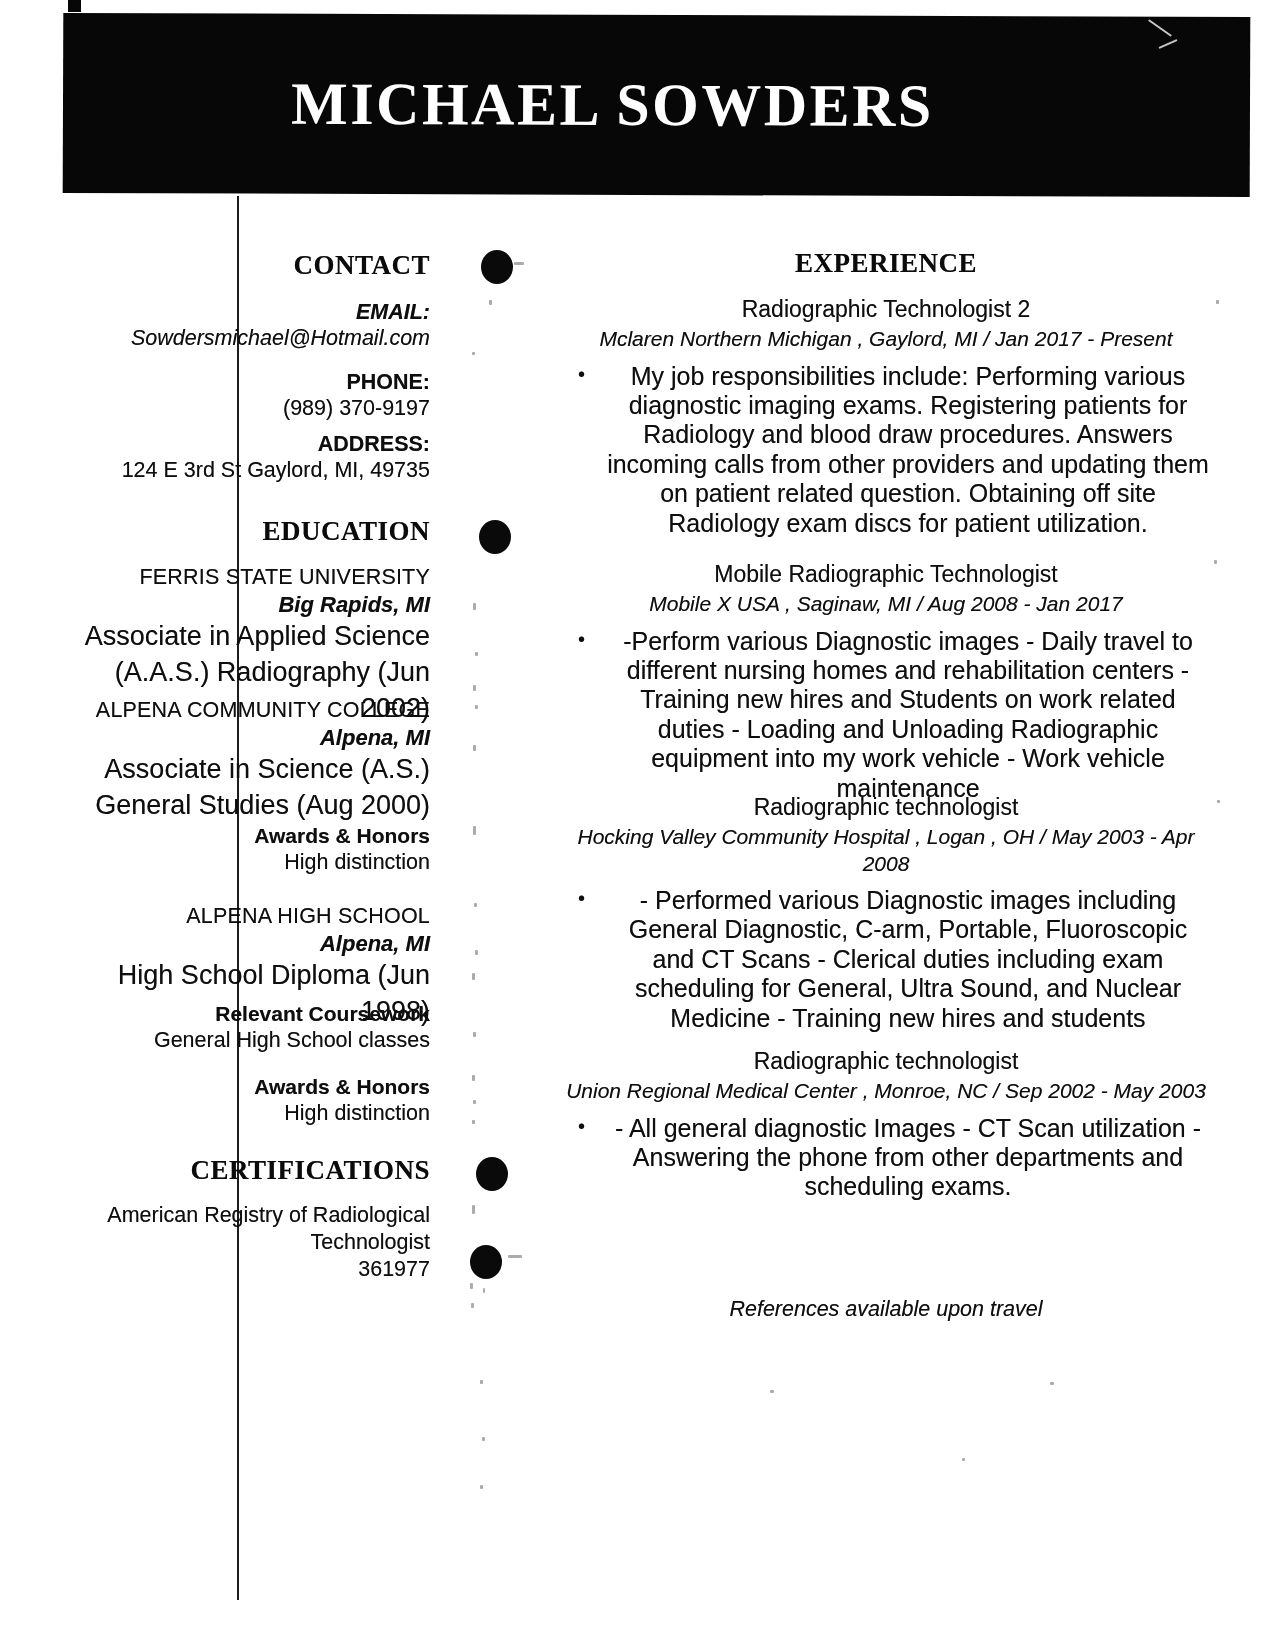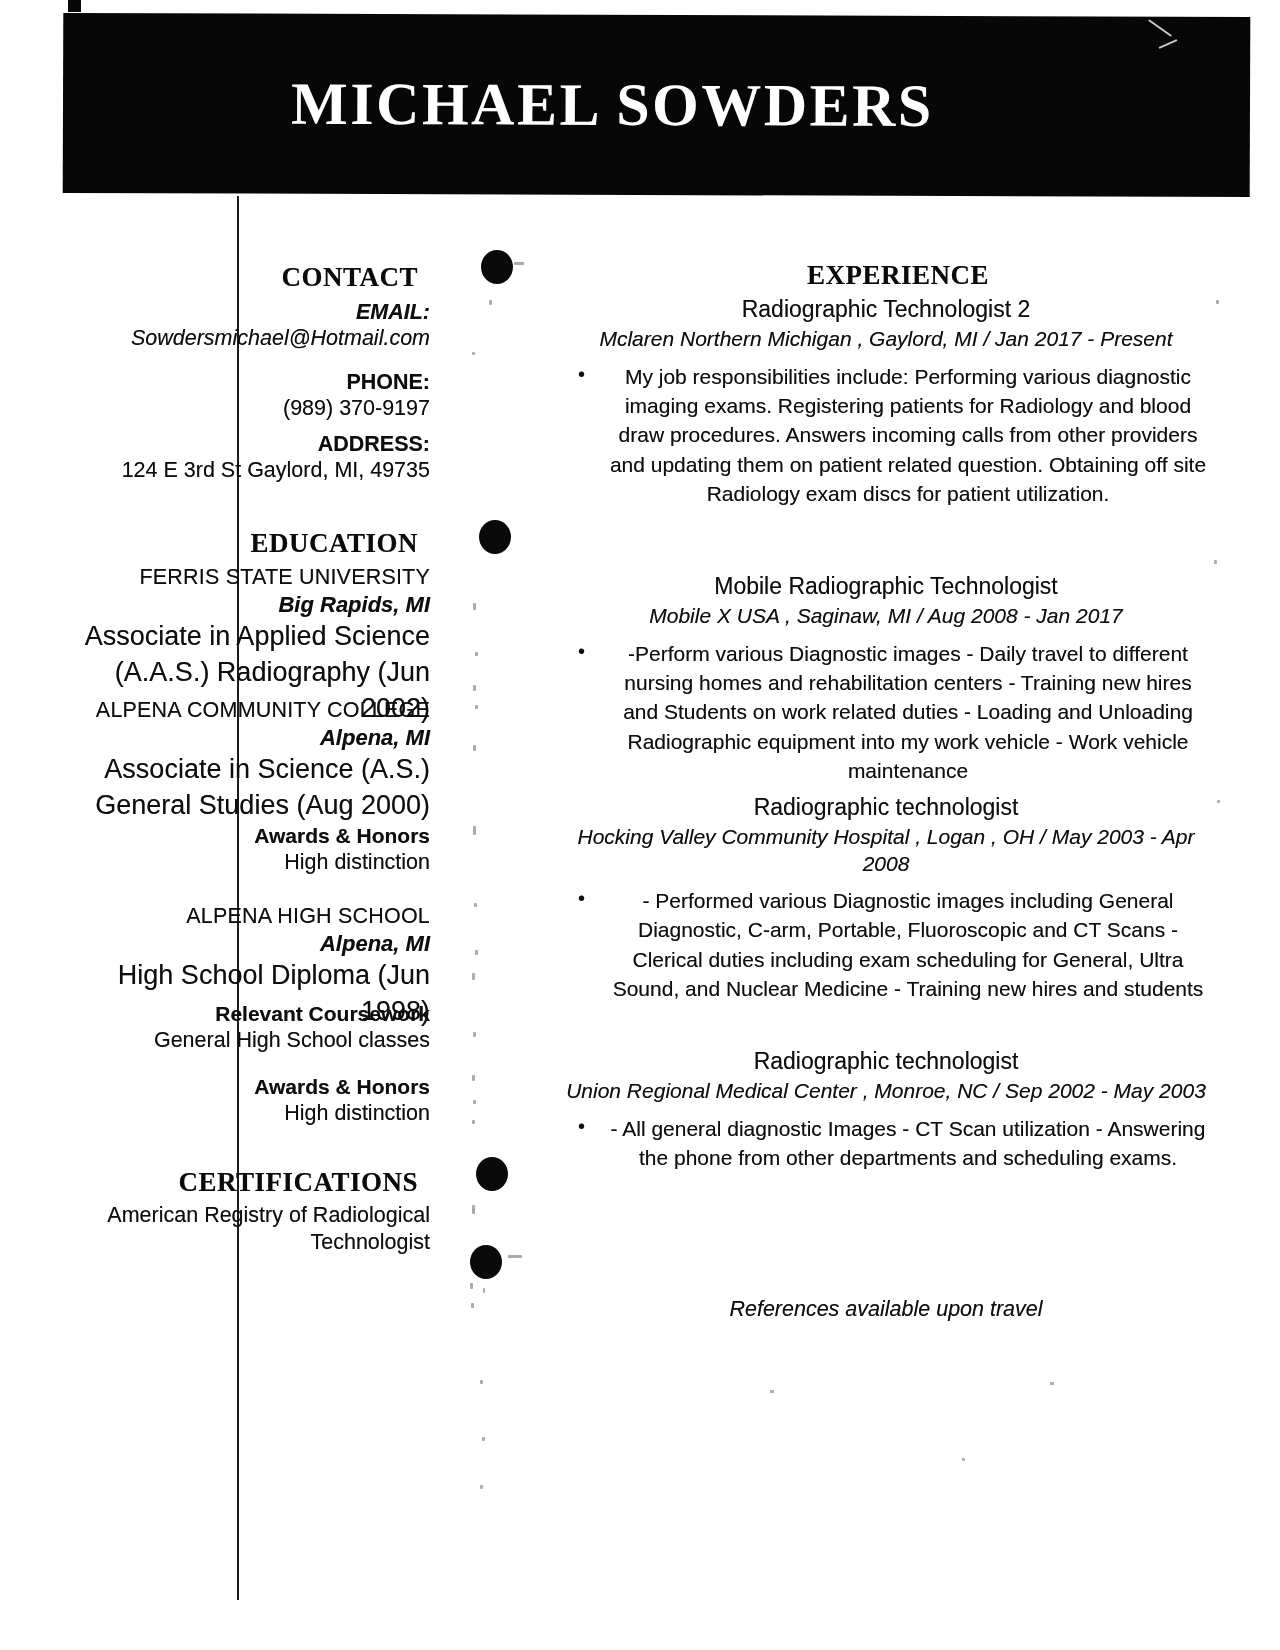--- a/index.html
+++ b/index.html
@@ -35,37 +35,37 @@
   .dot.d1{left:481px;top:250px;}
   .dot.d2{left:479px;top:520px;}
   .dot.d3{left:476px;top:1157px;}
   .dot.d4{left:470px;top:1245px;}
   .speck{position:absolute;background:#8f8f8f;opacity:.75;border-radius:1px;}
   .scratch{position:absolute;height:2px;background:#c7c7c7;border-radius:2px;}
   
   .lc{position:absolute;right:850px;width:380px;text-align:right;}
   .rc{position:absolute;left:561px;width:650px;text-align:center;}
   h2.section{
-    margin:12px;
+    margin:0;
     font-family:"Liberation Serif","DejaVu Serif",serif;
     font-weight:700;font-size:27px;line-height:30px;letter-spacing:.5px;
     color:#0b0b0b;
   }
   .lbl{font-weight:700;font-size:21.5px;line-height:26px;}
   .val{font-weight:400;font-size:21.5px;line-height:26px;}
   .school-name{font-size:21.5px;line-height:27px;letter-spacing:.2px;}
   .school-loc{font-weight:700;font-style:italic;font-size:22px;line-height:27px;}
   .school-degree{font-size:27px;line-height:36px;}
   .sub-lbl{font-weight:700;font-size:21px;line-height:27px;}
   .sub-val{font-size:21.5px;line-height:27px;}
   .job-title{font-size:23px;line-height:27px;}
   .job-meta{font-style:italic;font-size:21px;line-height:26.5px;margin-top:3px;}
   .bullet{position:relative;padding-left:44px;margin-top:9px;}
   .bullet-dot{position:absolute;left:17px;top:1px;font-size:20px;}
-  .bullet-text{font-size:21px;line-height:29.4px;}
+  .bullet-text{font-size:25px;line-height:29.4px;}
   .refs-note{font-style:italic;font-size:21.5px;line-height:27px;}
 </style>
 </head>
 <body>
 
 <div class="page">
 
   <div class="corner-notch"></div>
   <div class="banner">
     <h1>MICHAEL SOWDERS</h1>
@@ -122,34 +122,35 @@
     <div class="sub-val">General High School classes</div>
   </div>
   <div class="lc" style="top:1073px;">
     <div class="sub-lbl">Awards &amp; Honors</div>
     <div class="sub-val">High distinction</div>
   </div>
 
   <h2 class="section lc" style="top:1155px;">CERTIFICATIONS</h2>
   <div class="lc" style="top:1202px;">
     <div class="sub-val">American Registry of Radiological Technologist</div>
+    <div class="sub-val">361977</div>
   </div>
 
   <h2 class="section rc" style="top:248px;">EXPERIENCE</h2>
 
   <div class="rc" style="top:296px;">
     <div class="job-title">Radiographic Technologist 2</div>
     <div class="job-meta">Mclaren Northern Michigan , Gaylord, MI / Jan 2017 - Present</div>
     <div class="bullet">
       <span class="bullet-dot">•</span>
       <div class="bullet-text">My job responsibilities include: Performing various diagnostic imaging exams. Registering patients for Radiology and blood draw procedures. Answers incoming calls from other providers and updating them on patient related question. Obtaining off site Radiology exam discs for patient utilization.</div>
     </div>
   </div>
 
-  <div class="rc" style="top:561px;margin-top:12px;">
+  <div class="rc" style="top:561px;">
     <div class="job-title">Mobile Radiographic Technologist</div>
     <div class="job-meta">Mobile X USA , Saginaw, MI / Aug 2008 - Jan 2017</div>
     <div class="bullet">
       <span class="bullet-dot">•</span>
       <div class="bullet-text">-Perform various Diagnostic images - Daily travel to different nursing homes and rehabilitation centers - Training new hires and Students on work related duties - Loading and Unloading Radiographic equipment into my work vehicle - Work vehicle maintenance</div>
     </div>
   </div>
 
   <div class="rc" style="top:794px;">
     <div class="job-title">Radiographic technologist</div>

